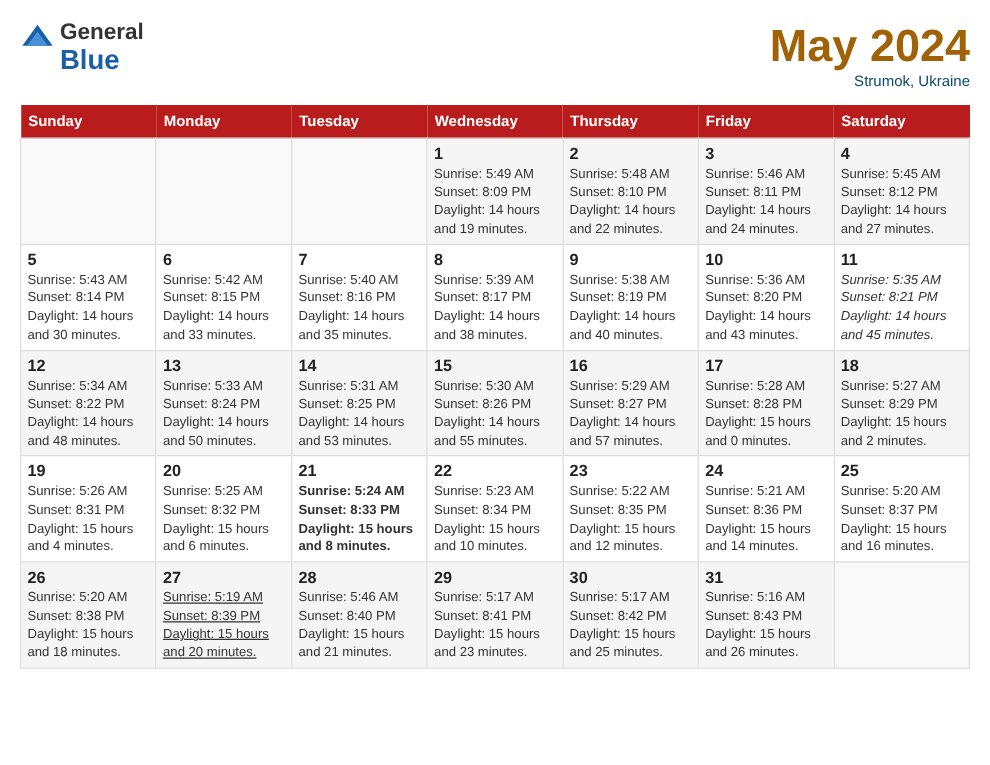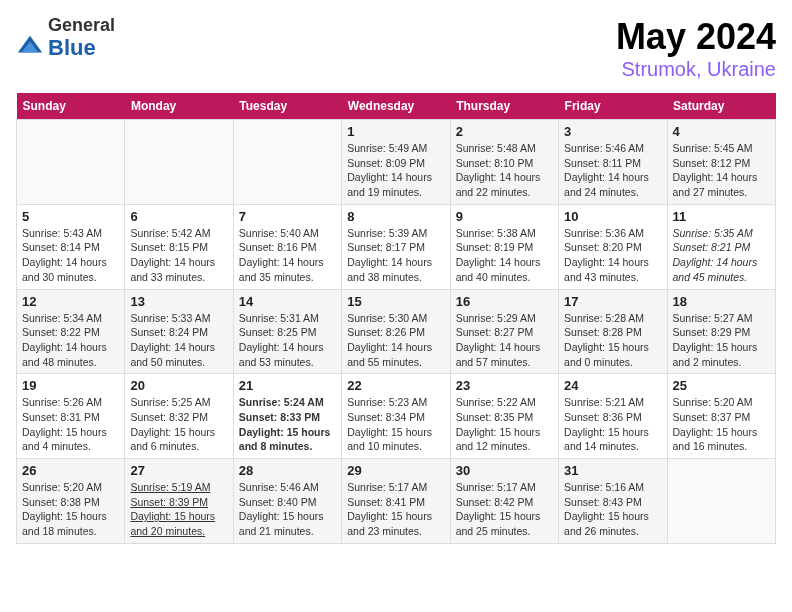--- a/index.html
+++ b/index.html
@@ -11,21 +11,21 @@
       padding: 16px;
     }
     .header {
       display: flex;
       justify-content: space-between;
       align-items: flex-start;
       margin-bottom: 12px;
     }
     .logo {
       display: flex;
-      align-items: flex-end;
+      align-items: flex-start;
       gap: 4px;
     }
     .logo-text {
       display: flex;
       flex-direction: column;
       line-height: 1.1;
     }
     .logo-general {
       font-size: 18px;
       font-weight: bold;
@@ -39,33 +39,33 @@
     .logo-icon {
       width: 28px;
       height: 28px;
     }
     .title-block {
       text-align: right;
     }
     .title-month {
       font-size: 36px;
       font-weight: bold;
-      color: #000000;
+      color: #a16207;
     }
     .title-location {
-      font-size: 20px;
-      color: #8b5cf6;
+      font-size: 12px;
+      color: #0c4a6e;
     }
     table {
       width: 100%;
       border-collapse: collapse;
       font-size: 11px;
     }
     thead th {
-      background-color: #be185d;
+      background-color: #b91c1c;
       color: #fff;
       text-align: left;
       padding: 6px 6px;
       font-size: 12px;
       font-weight: bold;
     }
     tbody tr {
       vertical-align: top;
     }
     tbody tr:nth-child(odd) {

